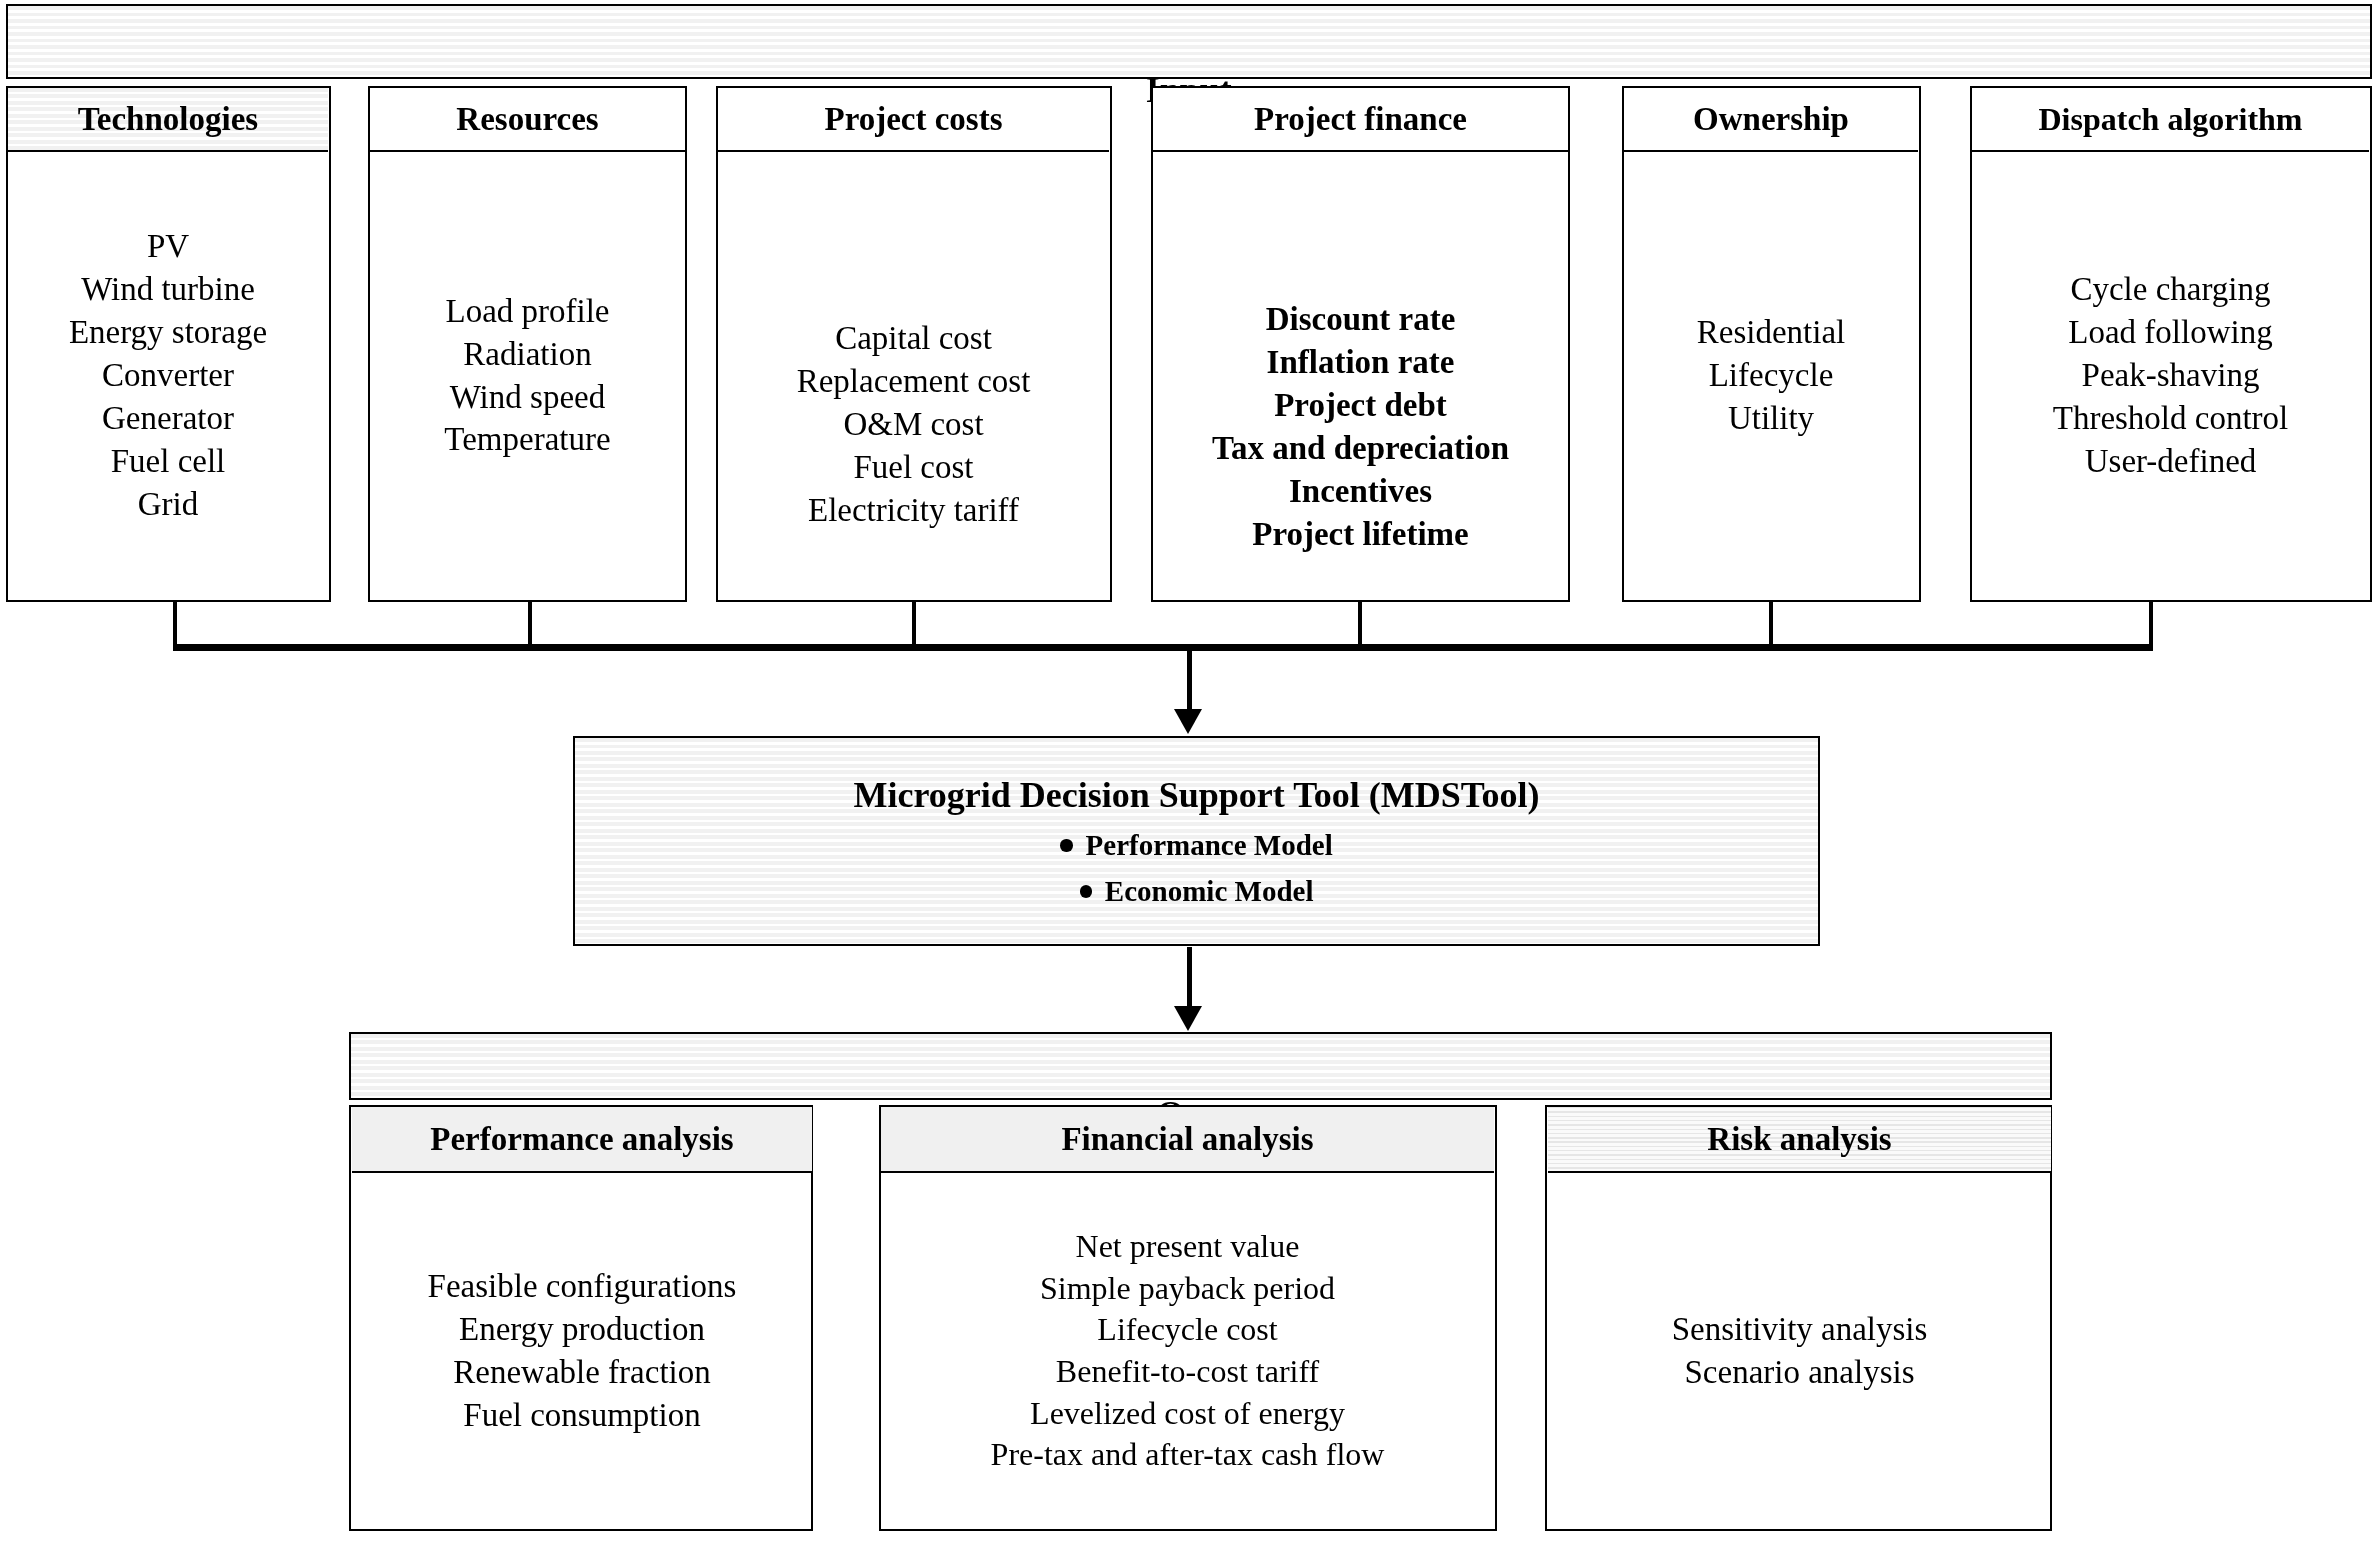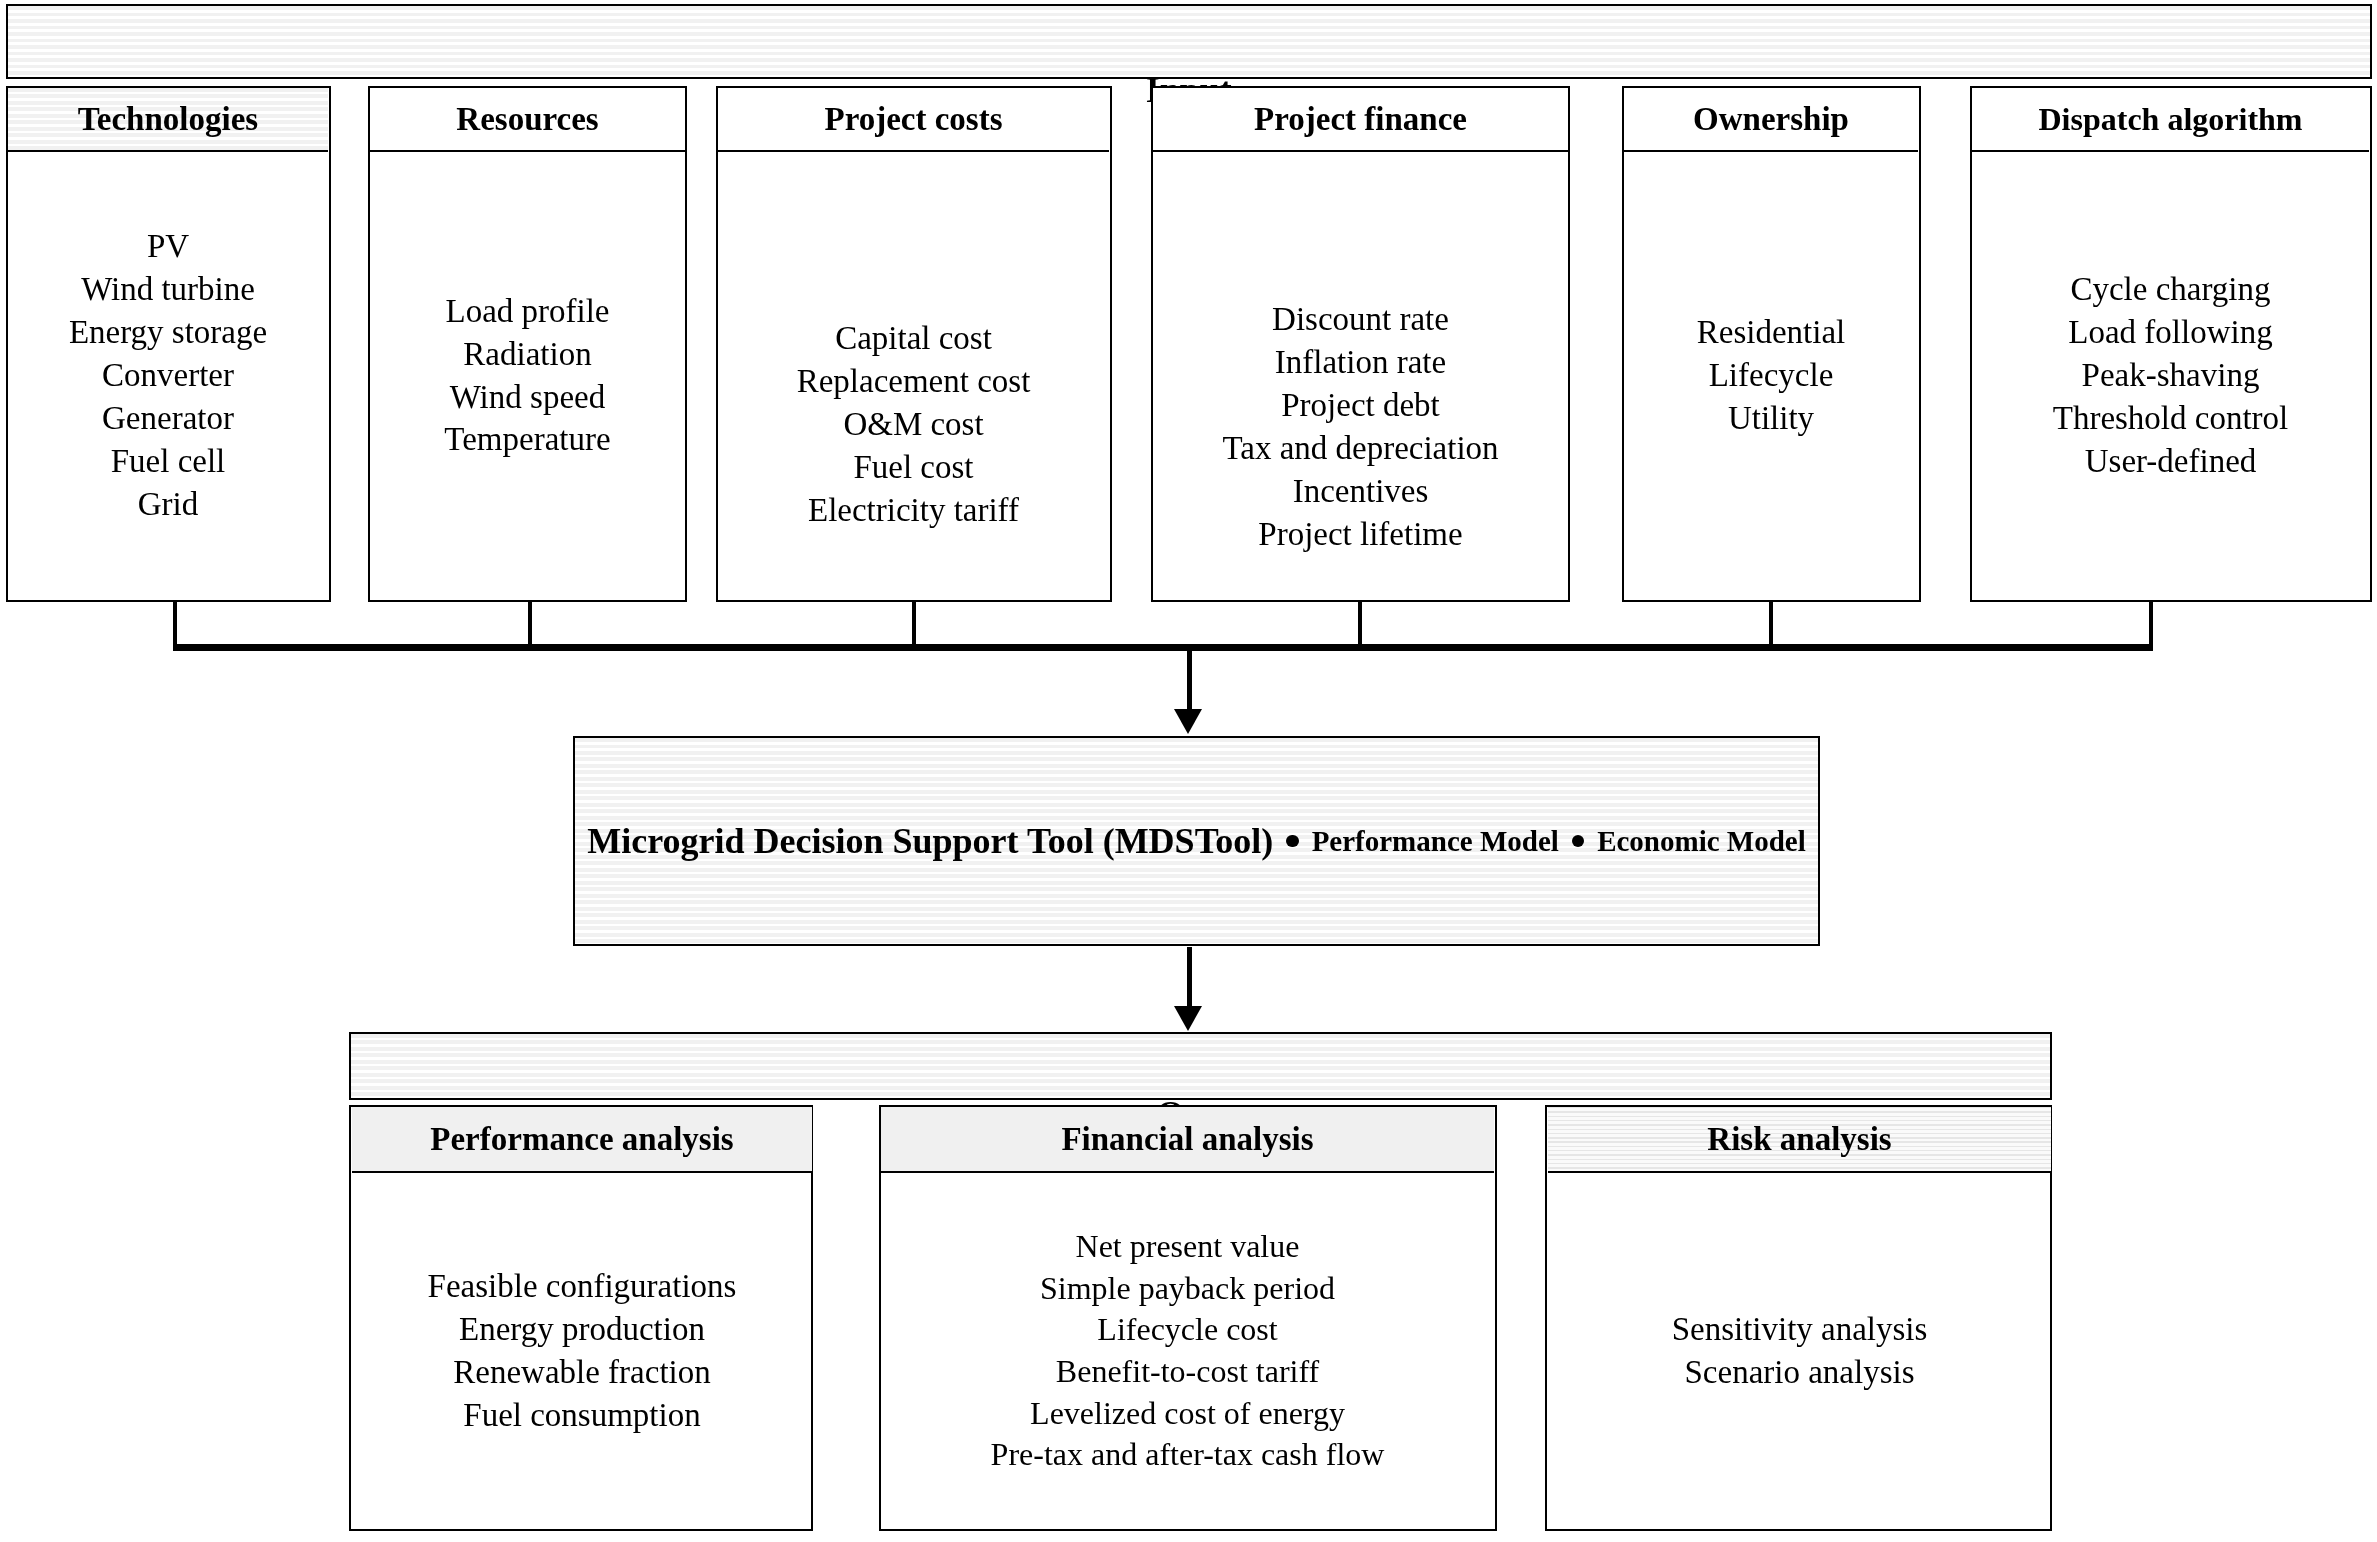--- a/index.html
+++ b/index.html
@@ -145,21 +145,21 @@
     <div>Capital cost</div>
     <div>Replacement cost</div>
     <div>O&amp;M cost</div>
     <div>Fuel cost</div>
     <div>Electricity tariff</div>
   </div>
 
   <div class="box" style="left:1151px; top:86px; width:419px; height:516px;"></div>
   <div class="tex-white" style="position:absolute; left:1153px; top:88px; width:415px; height:62px; border-bottom:2.2px solid #000;"></div>
   <div class="hdr ttl-lg" style="left:1153px; top:88px; width:415px; height:62px;">Project finance</div>
-  <div class="body-list itm" style="left:1153px; top:152px; width:415px; height:550px;">
+  <div class="body-list itm" style="left:1153px; top:152px; width:415px; height:550px;font-weight:bold;">
     <div>Discount rate</div>
     <div>Inflation rate</div>
     <div>Project debt</div>
     <div>Tax and depreciation</div>
     <div>Incentives</div>
     <div>Project lifetime</div>
   </div>
 
   <div class="box" style="left:1622px; top:86px; width:299px; height:516px;"></div>
   <div class="tex-white" style="position:absolute; left:1624px; top:88px; width:294px; height:62px; border-bottom:2.2px solid #000;"></div>
@@ -188,21 +188,21 @@
   <div class="vline" style="left:1769px; top:602px; height:42px;"></div>
   <div class="vline" style="left:2149px; top:602px; height:42px;"></div>
 
   <div class="hbus" style="left:173px; top:644px; width:1980px;"></div>
 
   <div class="arrow-stem" style="left:1187px; top:644px; height:71px;"></div>
   <div class="arrow-head" style="left:1174px; top:709px;"></div>
 
   <div class="box tex-stripe" style="left:573px; top:736px; width:1247px; height:210px;"></div>
   <div style="position:absolute; left:573px; top:736px; width:1247px; height:210px;
-              display:flex; flex-direction:row; align-items:center; justify-content:center; gap:13px;">
+              display:flex; flex-direction:column; align-items:center; justify-content:center; gap:13px;">
     <div class="mds-title">Microgrid Decision Support Tool (MDSTool)</div>
     <div class="mds-bullet">
       <span class="dot"></span>
       <span>Performance Model</span>
     </div>
     <div class="mds-bullet">
       <span class="dot"></span>
       <span>Economic Model</span>
     </div>
   </div>

